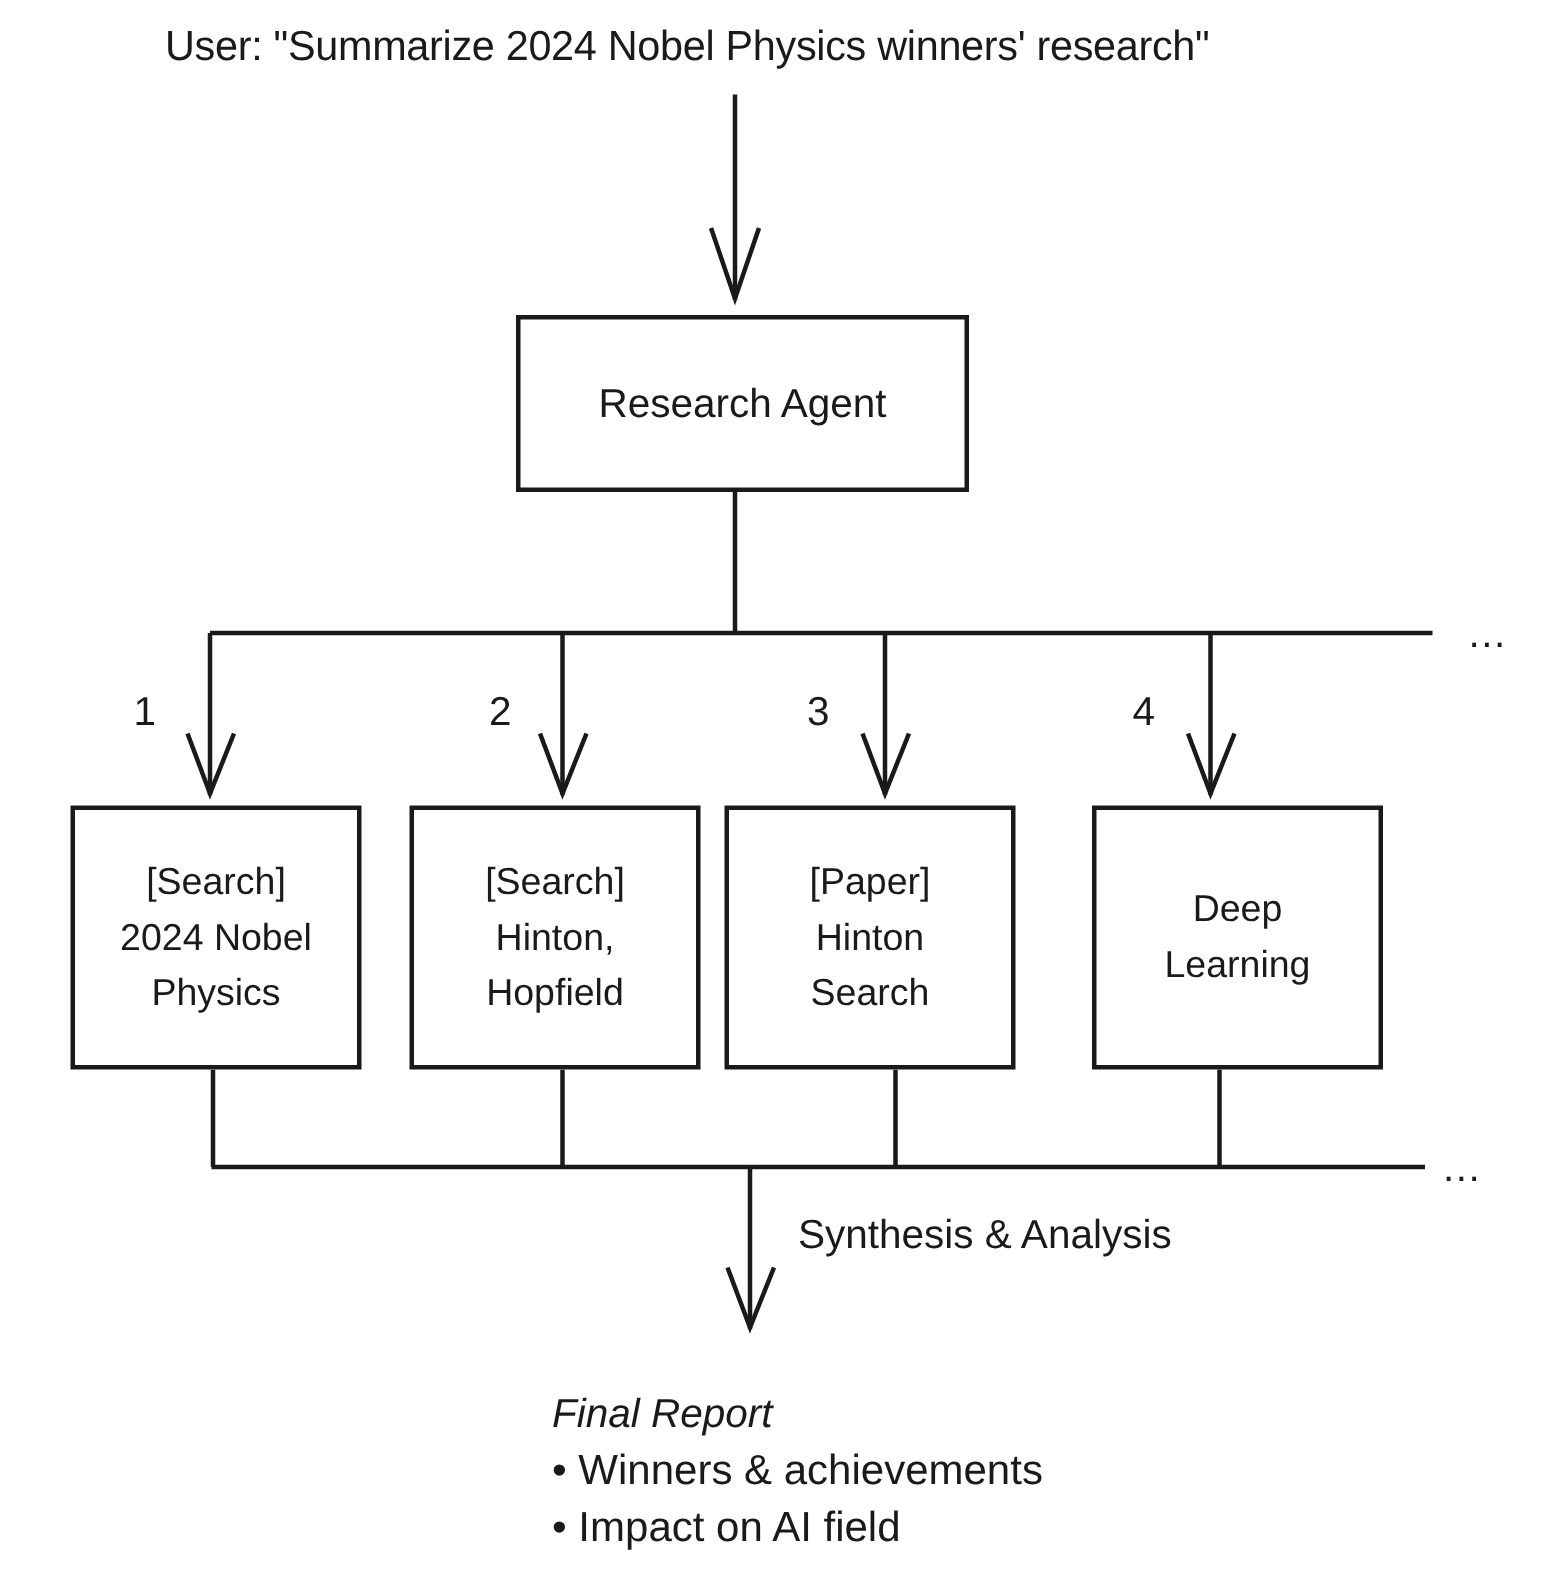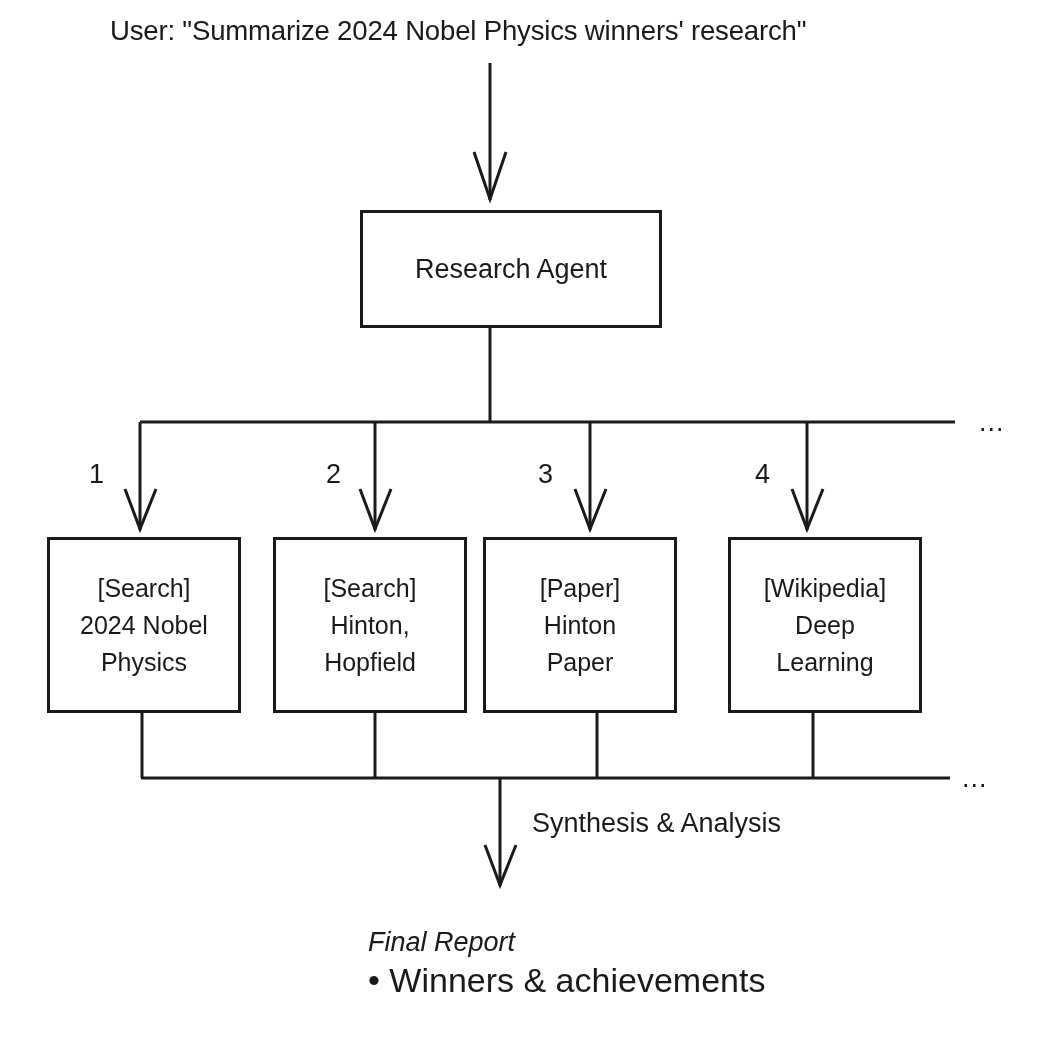--- a/index.html
+++ b/index.html
@@ -37,21 +37,21 @@
   .user-prompt {
     left: 110px;
     top: 17px;
     font-size: 28px;
     letter-spacing: -0.2px;
     transform: scaleX(0.985);
     transform-origin: left top;
   }
   .agent-box {
     position: absolute;
-    left: 360px;
+    left: 344px;
     top: 210px;
     width: 302px;
     height: 118px;
     border: 3px solid #1a1a1a;
     box-sizing: border-box;
     background: #ffffff;
     display: flex;
     align-items: center;
     justify-content: center;
   }
@@ -108,21 +108,21 @@
     left: 368px;
     top: 923px;
   }
   .report-title {
     font-size: 27px;
     line-height: 38px;
     white-space: pre;
     font-style: italic;
   }
   .report-bullet {
-    font-size: 34px;
+    font-size: 28px;
     line-height: 38px;
     white-space: pre;
   }
 </style>
 </head>
 <body>
 
 <div id="diagram-root">
 
   <div class="txt user-prompt">User: "Summarize 2024 Nobel Physics winners' research"</div>
@@ -177,31 +177,31 @@
     <span class="line">Physics</span>
   </div>
   <div class="tool-box" id="tool-box-2">
     <span class="line">[Search]</span>
     <span class="line">Hinton,</span>
     <span class="line">Hopfield</span>
   </div>
   <div class="tool-box" id="tool-box-3">
     <span class="line">[Paper]</span>
     <span class="line">Hinton</span>
-    <span class="line">Paper</span>
+    <span class="line">Search</span>
   </div>
   <div class="tool-box" id="tool-box-4">
-    <span class="line">[Wikipedia]</span>
     <span class="line">Deep</span>
     <span class="line">Learning</span>
   </div>
 
   <div class="txt ellipsis" id="ellipsis-top">...</div>
   <div class="txt ellipsis" id="ellipsis-bottom">...</div>
 
   <div class="txt synthesis-label">Synthesis &amp; Analysis</div>
 
   <div class="report-block">
     <div class="report-title">Final Report</div>
     <div class="report-bullet">• Winners &amp; achievements</div>
+    <div class="report-bullet">• Impact on AI field</div>
   </div>
 
 </div>
 
 </body></html>

